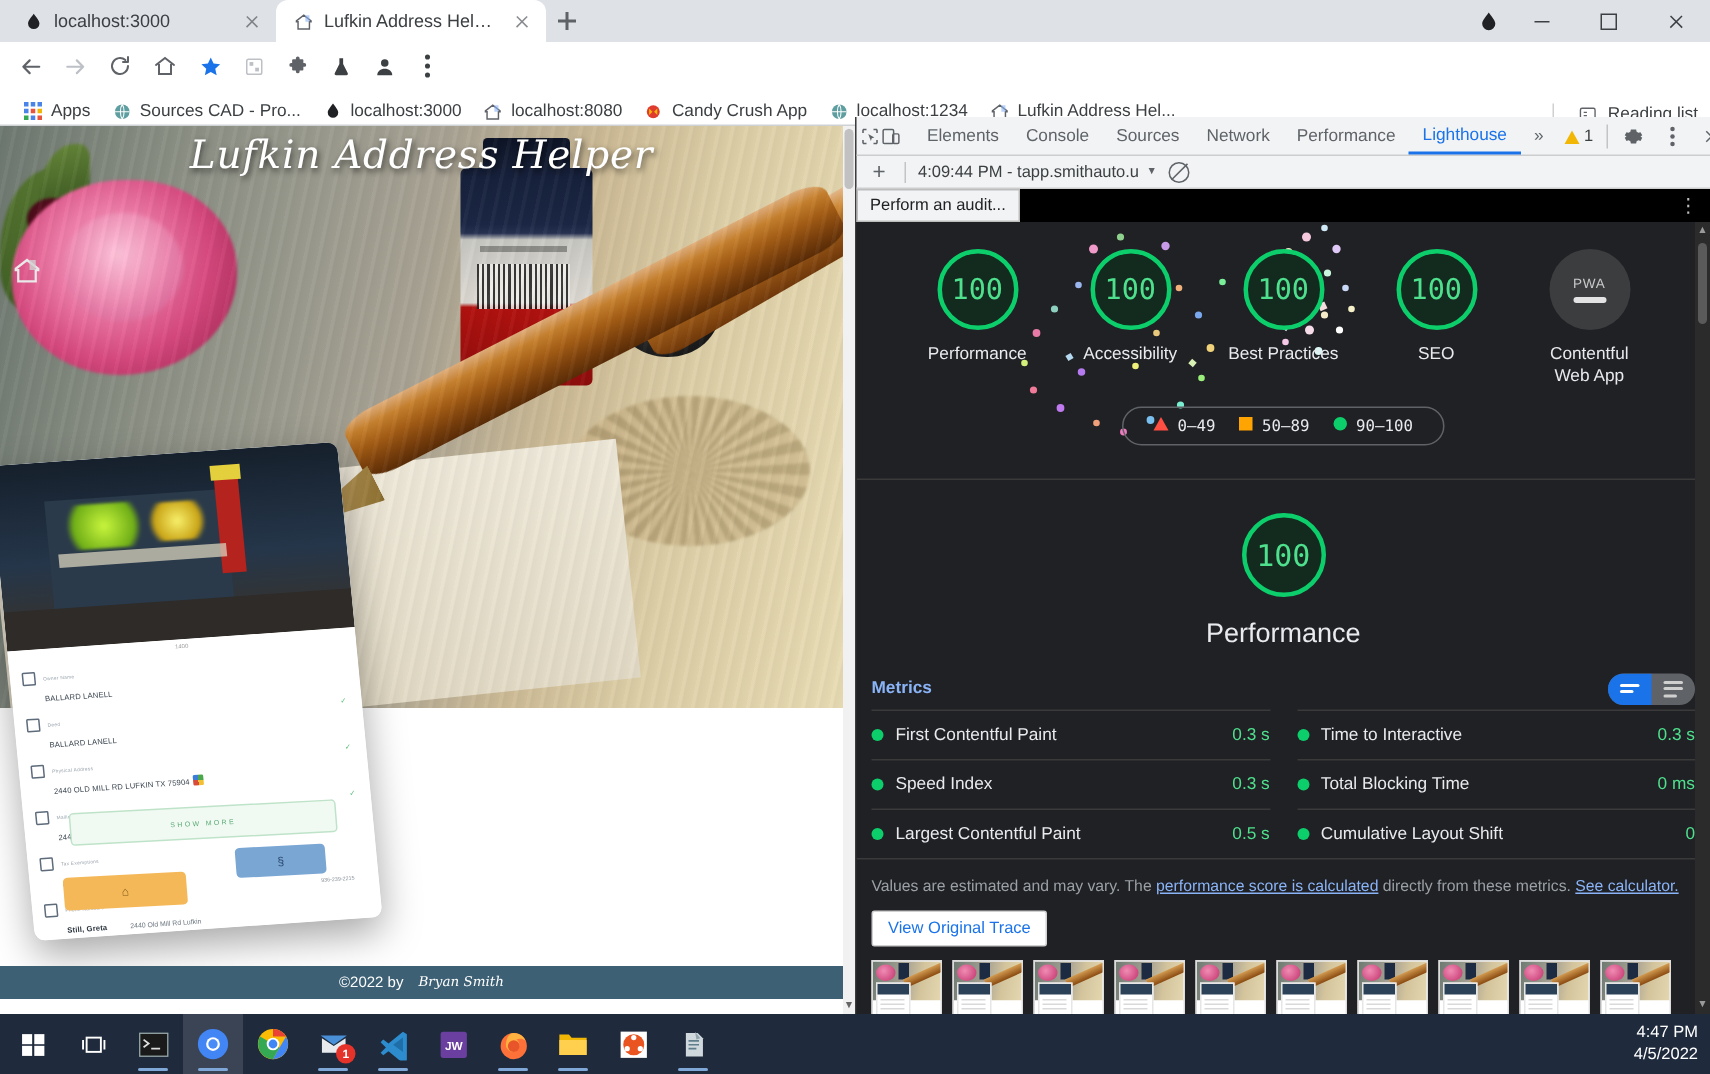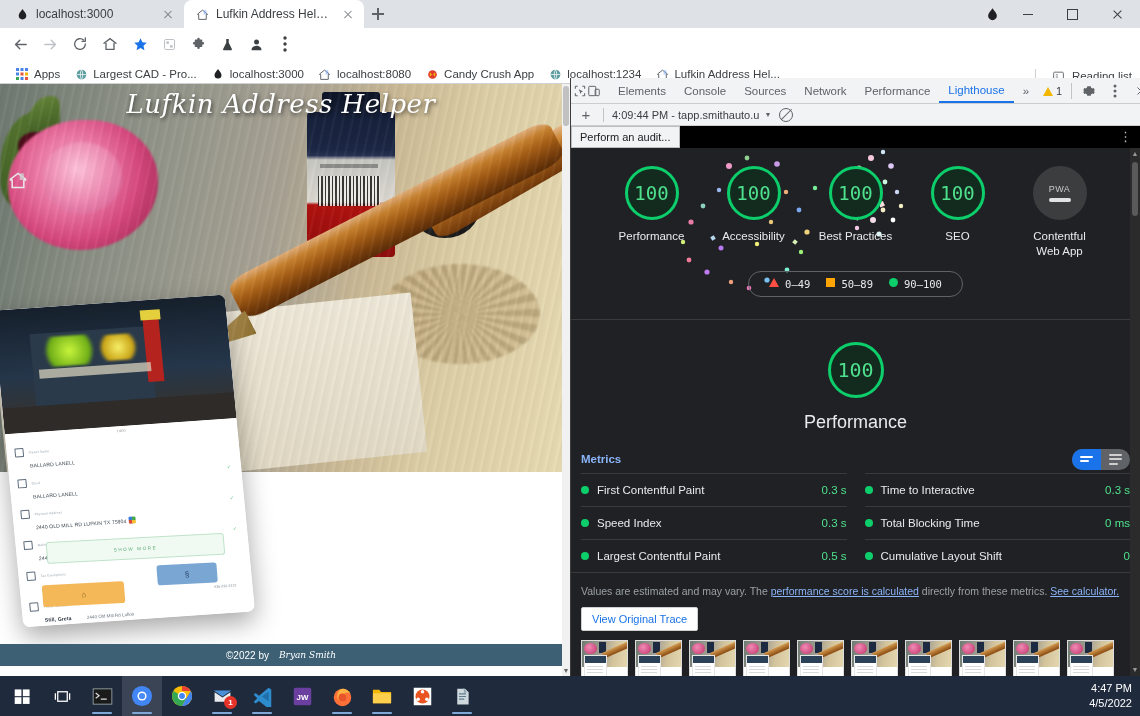--- a/index.html
+++ b/index.html
@@ -390,21 +390,21 @@
         </span>
         <span>Apps</span>
       </div>
       <div class="bm">
         <span class="bm-ico">
           <svg width="13" height="13" viewBox="0 0 24 24">
               <circle cx="12" cy="12" r="9" fill="#5f9ea0"></circle>
               <path d="M3 12h18M12 3c3 4 3 14 0 18M12 3c-3 4-3 14 0 18" fill="none" stroke="#fff" stroke-width="1.3"></path>
             </svg>
         </span>
-        <span>Largest CAD - Pro...</span>
+        <span>Sources CAD - Pro...</span>
       </div>
       <div class="bm">
         <span class="bm-ico">
           <svg width="12" height="12" viewBox="0 0 24 24">
               <path d="M12 2c3.5 5 7 8.5 7 12a7 7 0 0 1-14 0c0-3.5 3.5-7 7-12z" fill="#202124"></path>
             </svg>
         </span>
         <span>localhost:3000</span>
       </div>
       <div class="bm">

